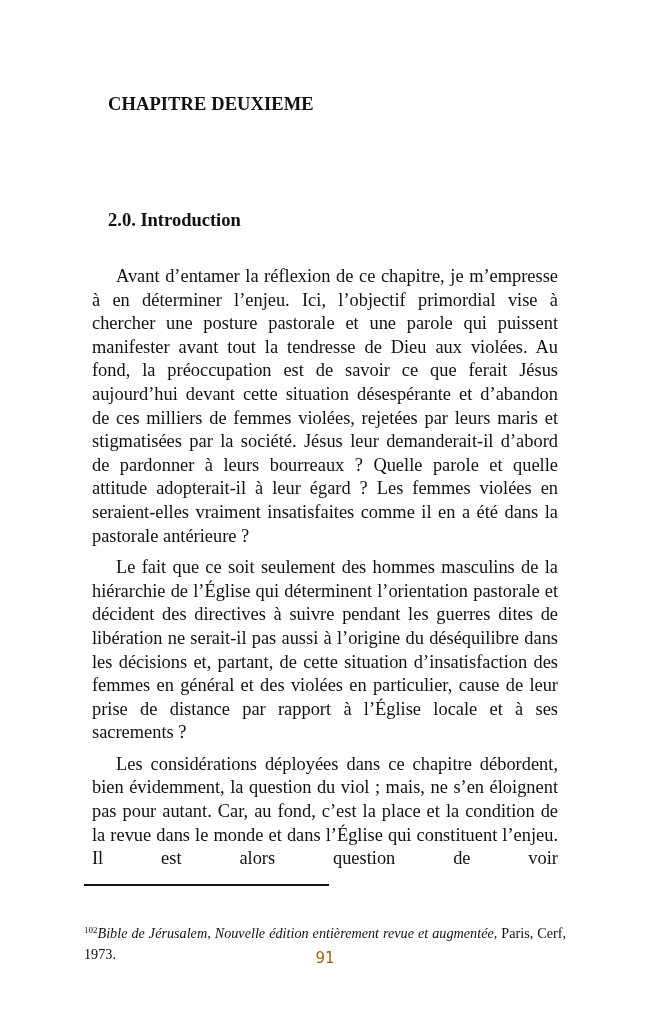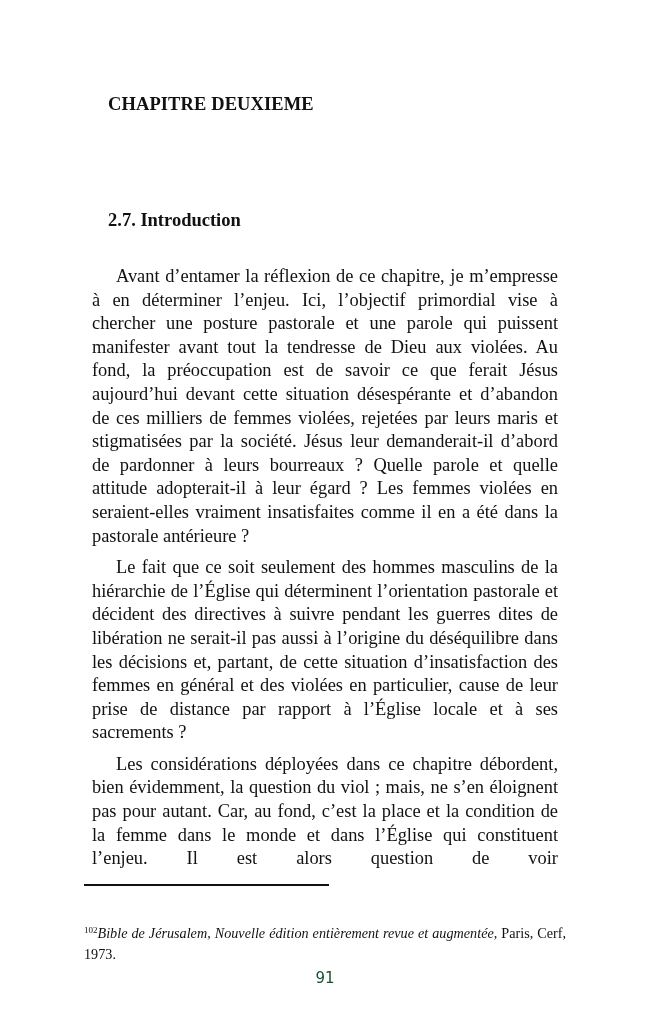--- a/index.html
+++ b/index.html
@@ -92,43 +92,43 @@
     font-size: 9px;
     vertical-align: 5px;
     line-height: 0;
   }
   .footnote .title-italic {
     font-style: italic;
   }
   .page-number {
     position: absolute;
     left: 0;
-    top: 968px;
+    top: 948px;
     width: 650px;
     text-align: center;
     font-family: "DejaVu Sans", "Liberation Sans", sans-serif;
     font-size: 15px;
     line-height: 20px;
-    color: #14532d;
+    color: #a16207;
   }
 </style>
 </head>
 <body>
 
 <div class="page">
 
   <div class="chapter-label">CHAPITRE DEUXIEME</div>
 
 
-  <div class="section-heading">2.7. Introduction</div>
+  <div class="section-heading">2.0. Introduction</div>
 
   <div class="body-text">
     <p>Avant d’entamer la réflexion de ce chapitre, je m’empresse à en déterminer l’enjeu. Ici, l’objectif primordial vise à chercher une posture pastorale et une parole qui puissent manifester avant tout la tendresse de Dieu aux violées. Au fond, la préoccupation est de savoir ce que ferait Jésus aujourd’hui devant cette situation désespérante et d’abandon de ces milliers de femmes violées, rejetées par leurs maris et stigmatisées par la société. Jésus leur demanderait-il d’abord de pardonner à leurs bourreaux ? Quelle parole et quelle attitude adopterait-il à leur égard ? Les femmes violées en seraient-elles vraiment insatisfaites comme il en a été dans la pastorale antérieure ?</p>
     <p>Le fait que ce soit seulement des hommes masculins de la hiérarchie de l’Église qui déterminent l’orientation pastorale et décident des directives à suivre pendant les guerres dites de libération ne serait-il pas aussi à l’origine du déséquilibre dans les décisions et, partant, de cette situation d’insatisfaction des femmes en général et des violées en particulier, cause de leur prise de distance par rapport à l’Église locale et à ses sacrements ?</p>
-    <p class="last-cut">Les considérations déployées dans ce chapitre débordent, bien évidemment, la question du viol ; mais, ne s’en éloignent pas pour autant. Car, au fond, c’est la place et la condition de la femme dans le monde et dans l’Église qui constituent l’enjeu. Il est alors question de voir</p>
+    <p class="last-cut">Les considérations déployées dans ce chapitre débordent, bien évidemment, la question du viol ; mais, ne s’en éloignent pas pour autant. Car, au fond, c’est la place et la condition de la revue dans le monde et dans l’Église qui constituent l’enjeu. Il est alors question de voir</p>
   </div>
 
   <div class="footnote-rule"></div>
 
   <div class="footnote"><span class="fn-num">102</span><span class="title-italic">Bible de Jérusalem, Nouvelle édition entièrement revue et augmentée,</span><span> Paris, Cerf, 1973.</span></div>
 
   <div class="page-number">91</div>
 
 </div>
 

